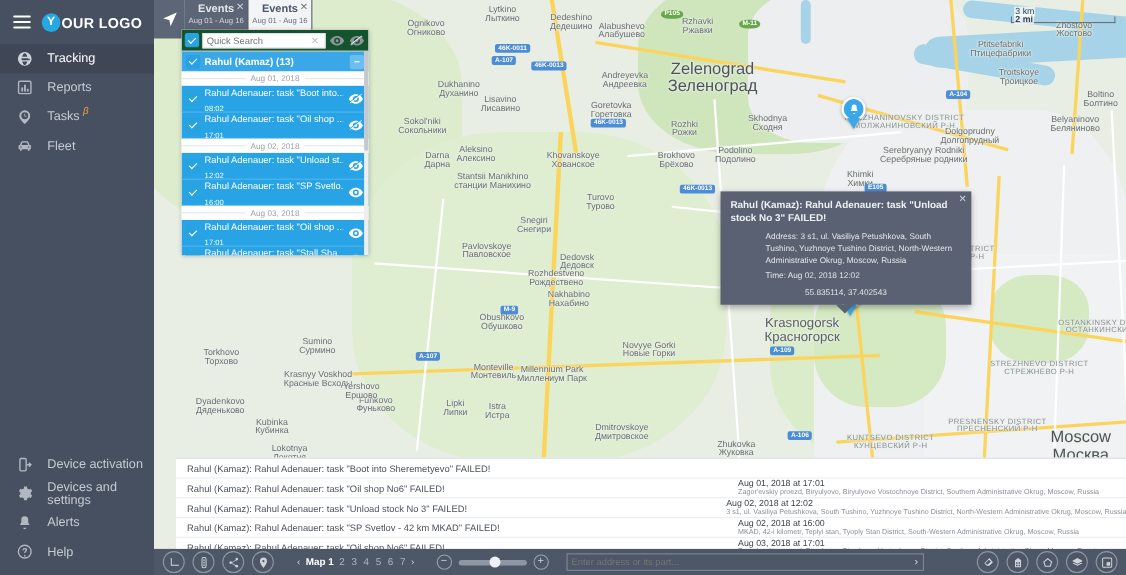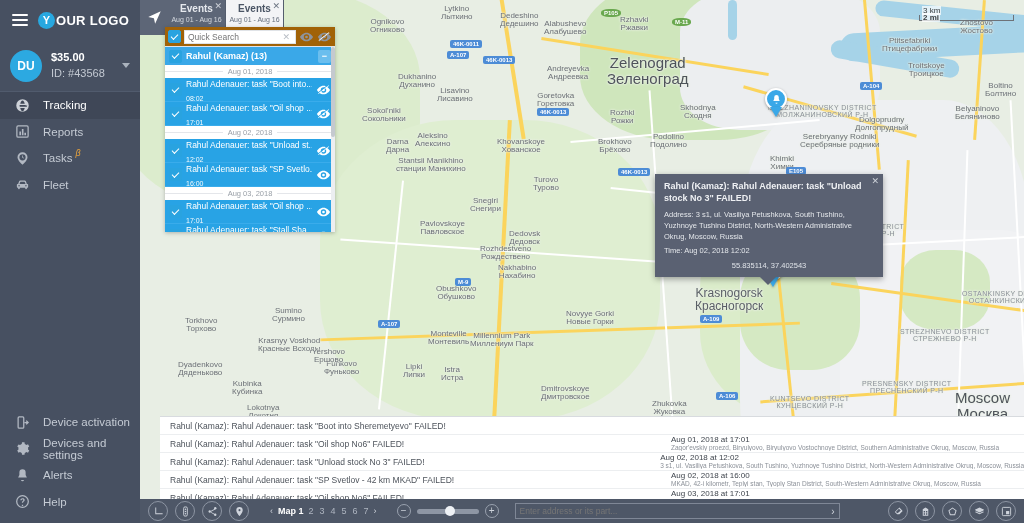--- a/index.html
+++ b/index.html
@@ -116,21 +116,21 @@
   .panel-close {
     position:absolute; right:0; top:0; width:38px; height:35px; background:#5d6677;
     display:flex;align-items:center;justify-content:center;color:#fff;font-size:13px;cursor:pointer;
   }
 
   
   #events {
     position:absolute; left:165px; top:27px; width:170px; height:205px;
     background:#ffffff; z-index:21; box-shadow:0 1px 4px rgba(0,0,0,.25); overflow:hidden;
   }
-  .ev-search { height:20px; display:flex; align-items:center; background:#a16207; border-bottom:1px solid #e2e4e8; padding:0 3px; gap:3px;}
+  .ev-search { height:20px; display:flex; align-items:center; background:#14532d; border-bottom:1px solid #e2e4e8; padding:0 3px; gap:3px;}
   .cb {
     width:13px;height:13px;border:1px solid #cfd4da;background:#fff;border-radius:2px;flex:0 0 auto;
     display:flex;align-items:center;justify-content:center;
   }
   .cb.on { background:#29a3e0; border-color:#29a3e0; }
   .cb.on:after { content:""; width:6px;height:3px;border-left:1.6px solid #fff;border-bottom:1.6px solid #fff;transform:rotate(-45deg);margin-top:-2px;}
   .qsearch { flex:1; height:14px; background:#fff; border:1px solid #e0e3e7; display:flex; align-items:center; padding:0 3px; }
   .qsearch input { border:0; outline:0; width:100%; font-size:8.5px; color:#9aa0a8; font-family:inherit; background:transparent;}
   .qs-x { font-size:9px; color:#b9bec5; padding:0 2px; cursor:pointer;}
   .eye { width:15px; cursor:pointer; display:flex; align-items:center; justify-content:center;}
@@ -161,21 +161,21 @@
   .ev-scroll { position:absolute; right:0; top:20px; width:4px; bottom:0; background:#eceef1;}
   .ev-scroll i { position:absolute; top:0; left:0; width:4px; height:90px; background:#c4c9cf; border-radius:2px; display:block;}
 
   
   #popup {
     position:absolute; left:655px; top:174px; width:228px; z-index:15;
     background:#5a6172; color:#eef0f3; box-shadow:0 2px 6px rgba(0,0,0,.35);
     padding:7px 9px 6px 9px; font-size:8.5px; line-height:1.35;
   }
   #popup .p-title { font-size:9px; font-weight:bold; line-height:1.3; padding-right:8px;}
-  #popup .p-body { margin-top:6px; font-size:7.5px; line-height:1.45; color:#e3e6ea;}
+  #popup .p-body { margin-top:6px; font-size:7.5px; line-height:1.45; color:#e3e6ea;margin-left:32px;}
   #popup .p-x { position:absolute; right:4px; top:1px; font-size:9px; color:#cdd2d9; cursor:pointer;}
   #popup .p-coord { text-align:center; font-size:7.5px; color:#dfe3e8; margin-top:4px;}
   #popup .p-tip {
     position:absolute; left:105px; bottom:-8px; width:0;height:0;
     border-left:8px solid transparent;border-right:8px solid transparent;border-top:8px solid #5a6172;
   }
 
   
   #bottomlist {
     position:absolute; left:160px; top:416px; right:0; height:83px; background:#fff; z-index:22;
@@ -326,21 +326,21 @@
         <b>Подолино</b>
       </div>
       <div class="mlabel" style="left: 470px; top: 109px;">
         <b>Rozhki</b>
         <b>Рожки</b>
       </div>
       <div class="mlabel" style="left: 393px; top: 176px;">
         <b>Turovo</b>
         <b>Турово</b>
       </div>
-      <div class="mlabel" style="left: 256px; top: 157px;">
+      <div class="mlabel" style="left: 273px; top: 157px;">
         <b>Stantsii Manikhino</b>
         <b>станции Манихино</b>
       </div>
       <div class="mlabel" style="left: 330px; top: 197px;">
         <b>Snegiri</b>
         <b>Снегири</b>
       </div>
       <div class="mlabel" style="left: 369px; top: 230px;">
         <b>Dedovsk</b>
         <b>Дедовск</b>
@@ -693,28 +693,20 @@
         <i></i>
         <i></i>
         <i></i>
       </div>
     <div class="logo">
       <span class="logo-mark">Y</span>
       <span>OUR LOGO</span>
     </div>
   </div>
 
-  <div class="sb-user">
-    <div class="avatar">DU</div>
-    <div class="sb-user-info">
-      <div class="bal">$35.00</div>
-      <div class="uid">ID: #43568</div>
-    </div>
-    <div class="caret-down"></div>
-  </div>
 
   <div class="sb-nav" id="sidebar-nav">
       <div class="nav-item active">
         <span class="nav-ico">
           <svg viewBox="0 0 24 24">
             <path d="M12 2a10 10 0 100 20 10 10 0 000-20zm0 2c1.6 0 3 2.2 3.6 5H8.4C9 6.2 10.4 4 12 4zM4.3 11h3c0-1 .1-2 .3-3H5.2A8 8 0 004.3 11zm.9 5h2.4c-.2-1-.3-2-.3-3h-3c.1 1 .4 2 .9 3zM8.4 16h7.2c-.6 2.8-2 5-3.6 5s-3-2.2-3.6-5zm8-2H7.6c-.2-1-.3-2-.3-3h9.4c0 1-.1 2-.3 3zm2.4 0h-2.4c.2-1 .3-2 .3-3h3c-.1 1-.4 2-.9 3zm-2.1-5c.2 1 .3 2 .3 3h3a8 8 0 00-.9-3h-2.4z"></path>
           </svg>
         </span>
         <span>Tracking</span>
       </div>

